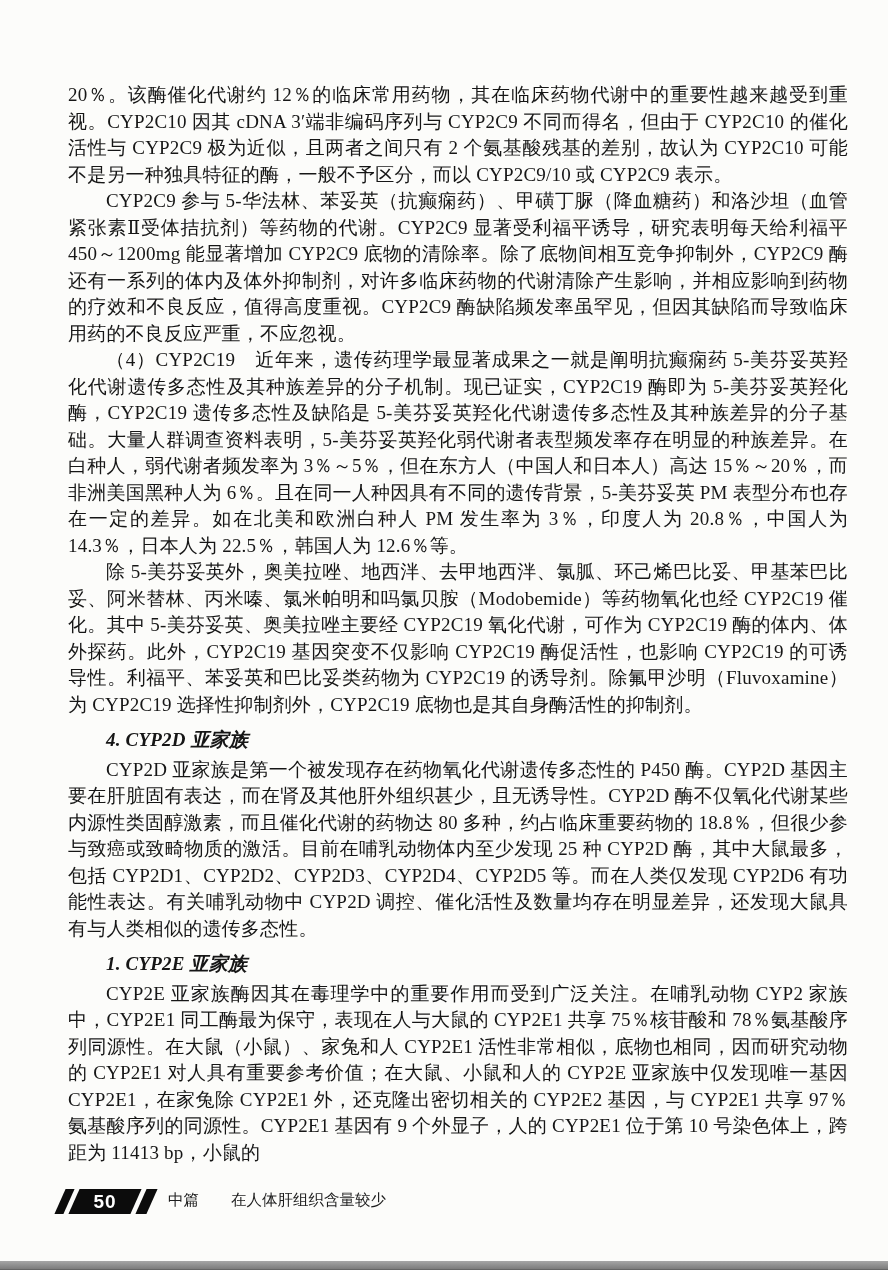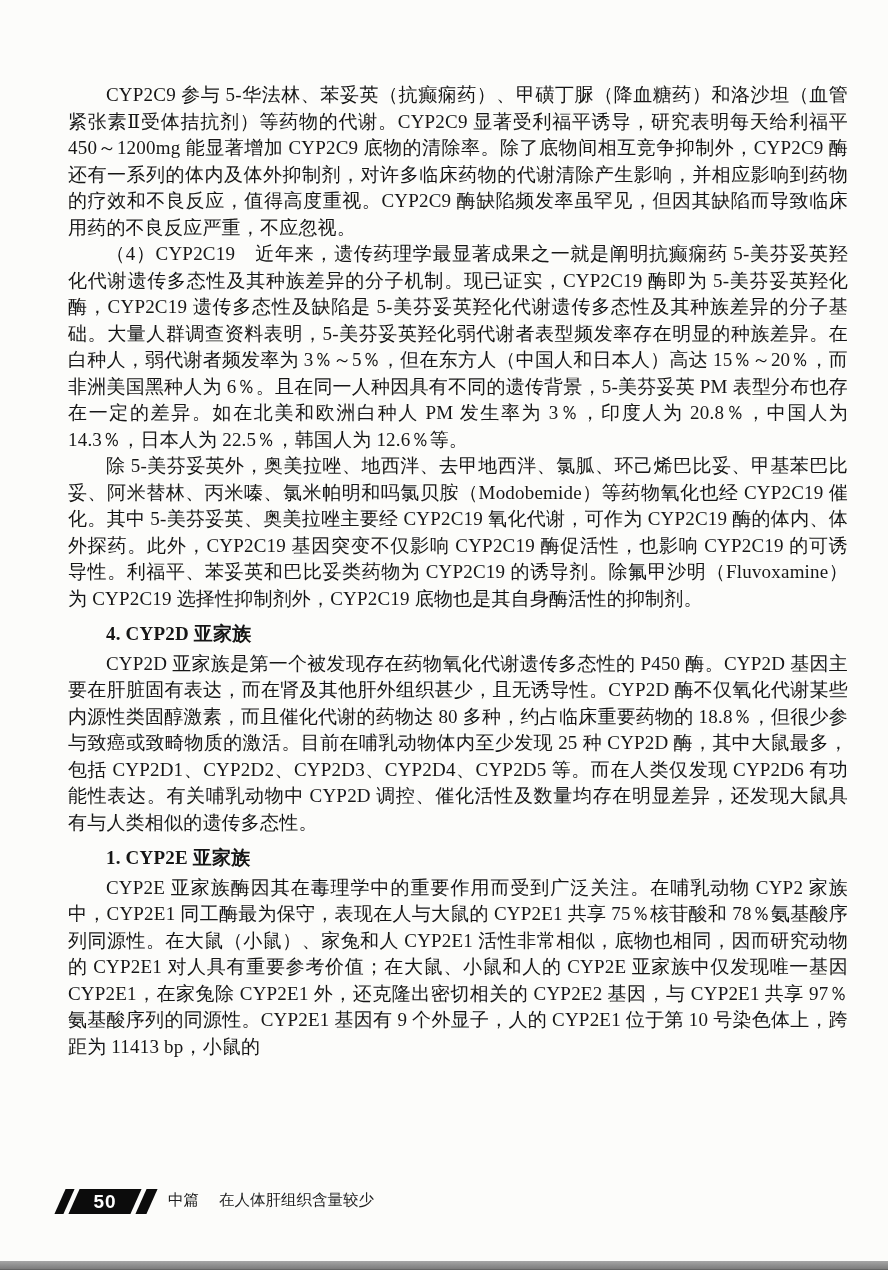--- a/index.html
+++ b/index.html
@@ -27,20 +27,21 @@
     text-indent: 2em;
     letter-spacing: 0.2px;
   }
   p.body.noindent { text-indent: 0; }
   h3.heading {
     margin: 9px 0 3px 0;
     font-size: 19px;
     line-height: 26.5px;
     text-indent: 2em;
     font-weight: bold;
+    font-style: italic;
     letter-spacing: 0.2px;
   }
   .footer {
     position: absolute;
     left: 0;
     top: 1186px;
     width: 748px;
     height: 34px;
   }
   .badge {
@@ -77,35 +78,36 @@
   }
   .running-title {
     position: absolute;
     left: 168px;
     top: 4px;
     font-family: "Liberation Sans", sans-serif;
     font-size: 15.5px;
     color: #1d1d1d;
     white-space: nowrap;
   }
-  .running-title .sect { margin-right: 20px; }
+  .running-title .sect { margin-right: 32px; }
   .scan-edge-bottom {
     position: absolute;
     left: 0;
     bottom: 0;
     width: 888px;
     height: 8px;
     background: linear-gradient(#a6a6a6, #7c7c7c);
     border-bottom: 1px solid #666;
   }
 </style>
 </head>
 <body>
 
 <div class="content">
+  <p class="body noindent">20％。该酶催化代谢约 12％的临床常用药物，其在临床药物代谢中的重要性越来越受到重视。CYP2C10 因其 cDNA 3′端非编码序列与 CYP2C9 不同而得名，但由于 CYP2C10 的催化活性与 CYP2C9 极为近似，且两者之间只有 2 个氨基酸残基的差别，故认为 CYP2C10 可能不是另一种独具特征的酶，一般不予区分，而以 CYP2C9/10 或 CYP2C9 表示。</p>
   <p class="body">CYP2C9 参与 5-华法林、苯妥英（抗癫痫药）、甲磺丁脲（降血糖药）和洛沙坦（血管紧张素Ⅱ受体拮抗剂）等药物的代谢。CYP2C9 显著受利福平诱导，研究表明每天给利福平 450～1200mg 能显著增加 CYP2C9 底物的清除率。除了底物间相互竞争抑制外，CYP2C9 酶还有一系列的体内及体外抑制剂，对许多临床药物的代谢清除产生影响，并相应影响到药物的疗效和不良反应，值得高度重视。CYP2C9 酶缺陷频发率虽罕见，但因其缺陷而导致临床用药的不良反应严重，不应忽视。</p>
   <p class="body">（4）CYP2C19　近年来，遗传药理学最显著成果之一就是阐明抗癫痫药 5-美芬妥英羟化代谢遗传多态性及其种族差异的分子机制。现已证实，CYP2C19 酶即为 5-美芬妥英羟化酶，CYP2C19 遗传多态性及缺陷是 5-美芬妥英羟化代谢遗传多态性及其种族差异的分子基础。大量人群调查资料表明，5-美芬妥英羟化弱代谢者表型频发率存在明显的种族差异。在白种人，弱代谢者频发率为 3％～5％，但在东方人（中国人和日本人）高达 15％～20％，而非洲美国黑种人为 6％。且在同一人种因具有不同的遗传背景，5-美芬妥英 PM 表型分布也存在一定的差异。如在北美和欧洲白种人 PM 发生率为 3％，印度人为 20.8％，中国人为 14.3％，日本人为 22.5％，韩国人为 12.6％等。</p>
   <p class="body">除 5-美芬妥英外，奥美拉唑、地西泮、去甲地西泮、氯胍、环己烯巴比妥、甲基苯巴比妥、阿米替林、丙米嗪、氯米帕明和吗氯贝胺（Modobemide）等药物氧化也经 CYP2C19 催化。其中 5-美芬妥英、奥美拉唑主要经 CYP2C19 氧化代谢，可作为 CYP2C19 酶的体内、体外探药。此外，CYP2C19 基因突变不仅影响 CYP2C19 酶促活性，也影响 CYP2C19 的可诱导性。利福平、苯妥英和巴比妥类药物为 CYP2C19 的诱导剂。除氟甲沙明（Fluvoxamine）为 CYP2C19 选择性抑制剂外，CYP2C19 底物也是其自身酶活性的抑制剂。</p>
   <h3 class="heading">4. CYP2D 亚家族</h3>
   <p class="body">CYP2D 亚家族是第一个被发现存在药物氧化代谢遗传多态性的 P450 酶。CYP2D 基因主要在肝脏固有表达，而在肾及其他肝外组织甚少，且无诱导性。CYP2D 酶不仅氧化代谢某些内源性类固醇激素，而且催化代谢的药物达 80 多种，约占临床重要药物的 18.8％，但很少参与致癌或致畸物质的激活。目前在哺乳动物体内至少发现 25 种 CYP2D 酶，其中大鼠最多，包括 CYP2D1、CYP2D2、CYP2D3、CYP2D4、CYP2D5 等。而在人类仅发现 CYP2D6 有功能性表达。有关哺乳动物中 CYP2D 调控、催化活性及数量均存在明显差异，还发现大鼠具有与人类相似的遗传多态性。</p>
   <h3 class="heading">1. CYP2E 亚家族</h3>
   <p class="body">CYP2E 亚家族酶因其在毒理学中的重要作用而受到广泛关注。在哺乳动物 CYP2 家族中，CYP2E1 同工酶最为保守，表现在人与大鼠的 CYP2E1 共享 75％核苷酸和 78％氨基酸序列同源性。在大鼠（小鼠）、家兔和人 CYP2E1 活性非常相似，底物也相同，因而研究动物的 CYP2E1 对人具有重要参考价值；在大鼠、小鼠和人的 CYP2E 亚家族中仅发现唯一基因 CYP2E1，在家兔除 CYP2E1 外，还克隆出密切相关的 CYP2E2 基因，与 CYP2E1 共享 97％氨基酸序列的同源性。CYP2E1 基因有 9 个外显子，人的 CYP2E1 位于第 10 号染色体上，跨距为 11413 bp，小鼠的</p>
 </div>
 
 <div class="footer">

